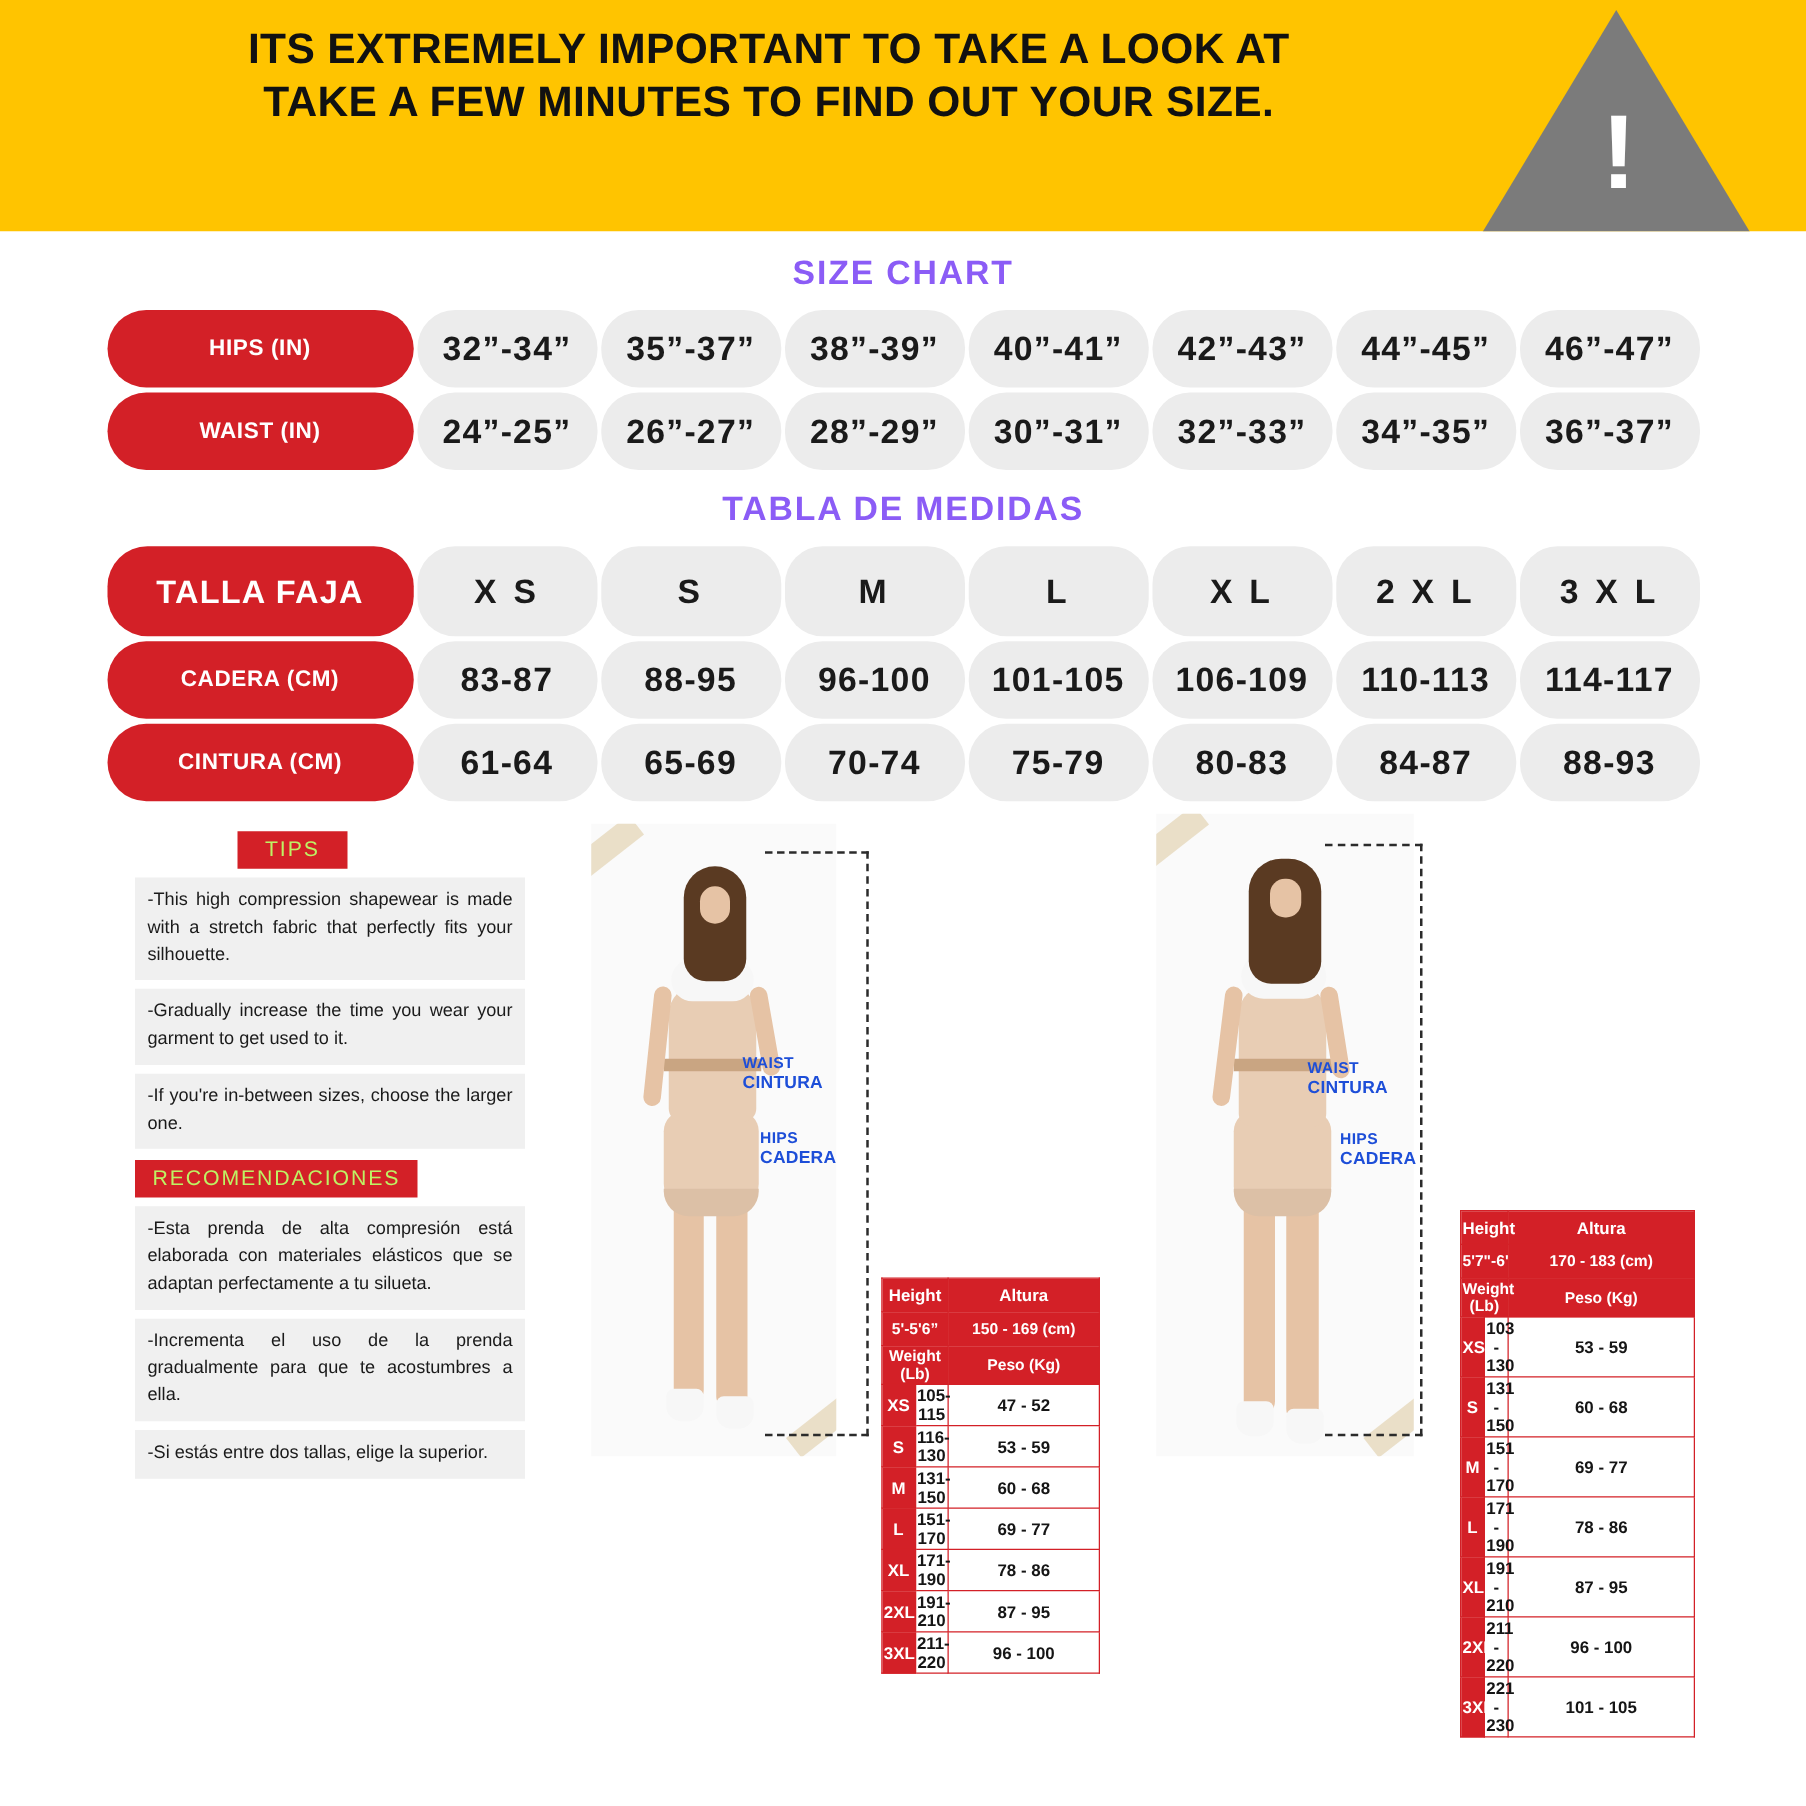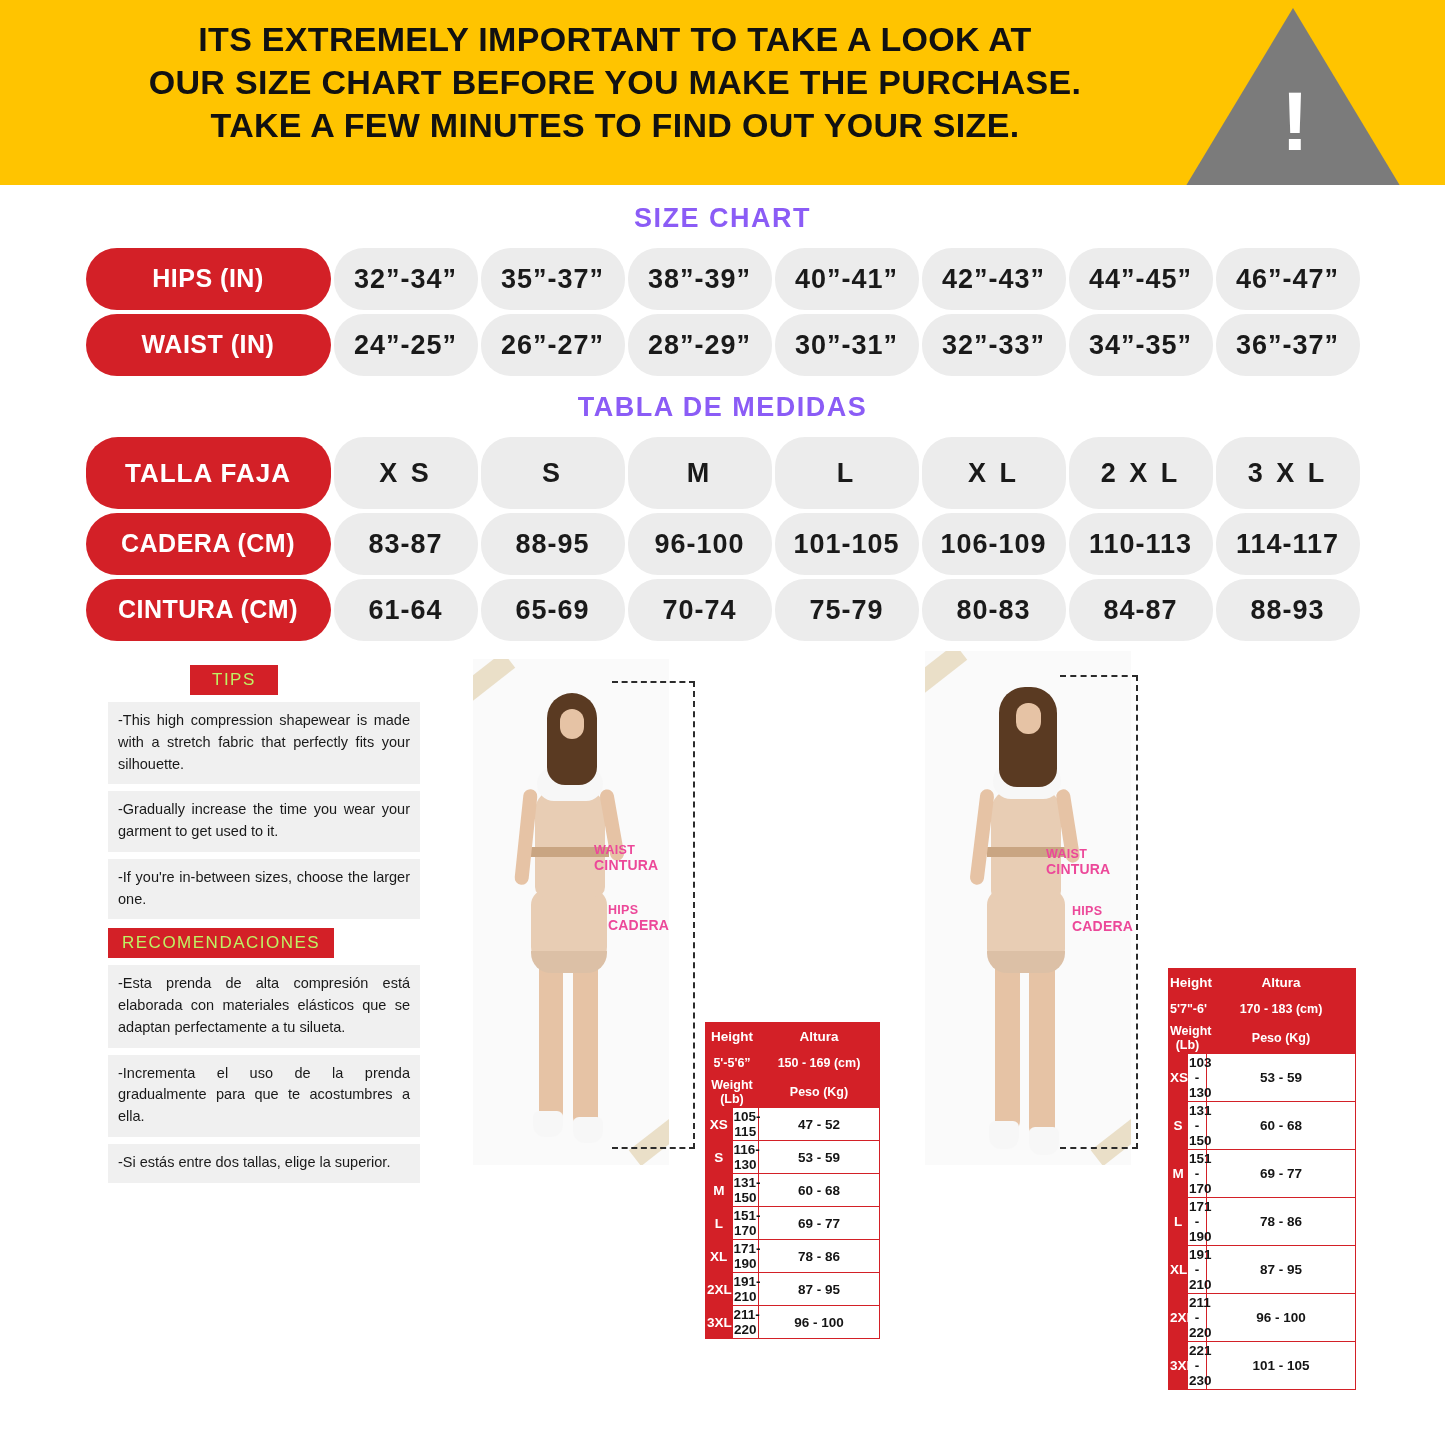--- a/index.html
+++ b/index.html
@@ -71,21 +71,21 @@
     height:62px;
     text-align:center;
     vertical-align:middle;
     font-weight:bold;
     color:#1a1a1a;
   }
   .bigtable .rowhead {
     background:#D32027;
     color:#ffffff;
     border-radius:32px;
-    font-size:25px;
+    font-size:18px;
     letter-spacing:0.5px;
     width:245px;
     line-height:1.1;
   }
   .bigtable .cell {
     background:#ECECEC;
     border-radius:30px;
     font-size:27px;
     letter-spacing:1px;
   }
@@ -159,21 +159,21 @@
   }
   #dash-left { left:612px; top:22px; width:83px; height:468px; }
   #dash-right { left:1060px; top:16px; width:78px; height:474px; }
 
   
   .mlabel {
     position:absolute;
     font-weight:bold;
     font-size:12.5px;
     line-height:1.15;
-    color:#ec4899;
+    color:#1d4ed8;
     letter-spacing:0.3px;
   }
   .mlabel .sub { font-size:14px; letter-spacing:0.2px; }
 
   
   .smalltable {
     position:absolute;
     border-collapse:collapse;
     table-layout:fixed;
   }
@@ -207,21 +207,20 @@
   .garment { background:#E8CDB4; }
   .hair { background:#5A3A22; }
   .white { background:#F7F7F7; }
 </style>
 </head>
 <body>
 
 <div class="banner">
   <div class="banner-text">
     <div>ITS EXTREMELY IMPORTANT TO TAKE A LOOK AT</div>
-    <div>OUR SIZE CHART BEFORE YOU MAKE THE PURCHASE.</div>
     <div>TAKE A FEW MINUTES TO FIND OUT YOUR SIZE.</div>
   </div>
   <div class="warn-tri"></div>
   <div class="warn-bang">!</div>
 </div>
 
 <div class="section-title" id="title-size-chart">SIZE CHART</div>
 
 <table class="bigtable">
   <tbody>

